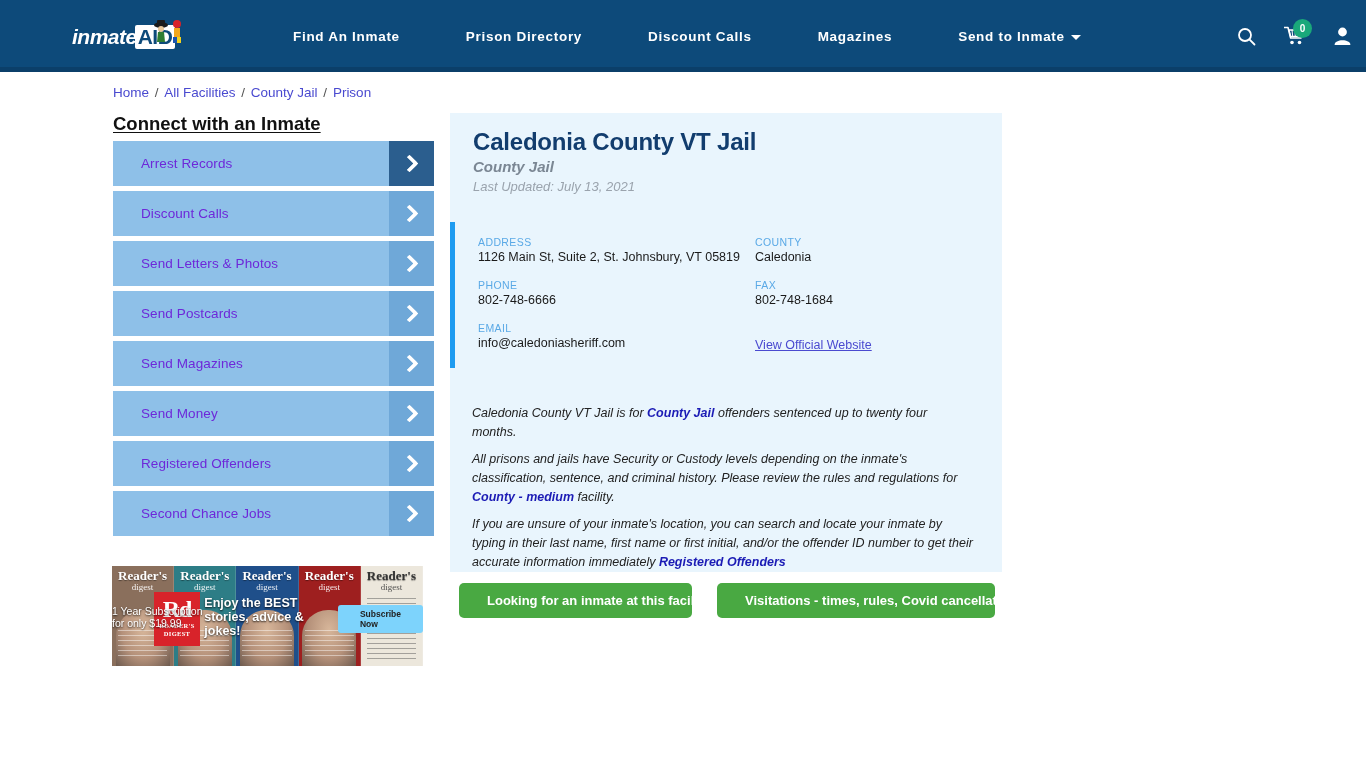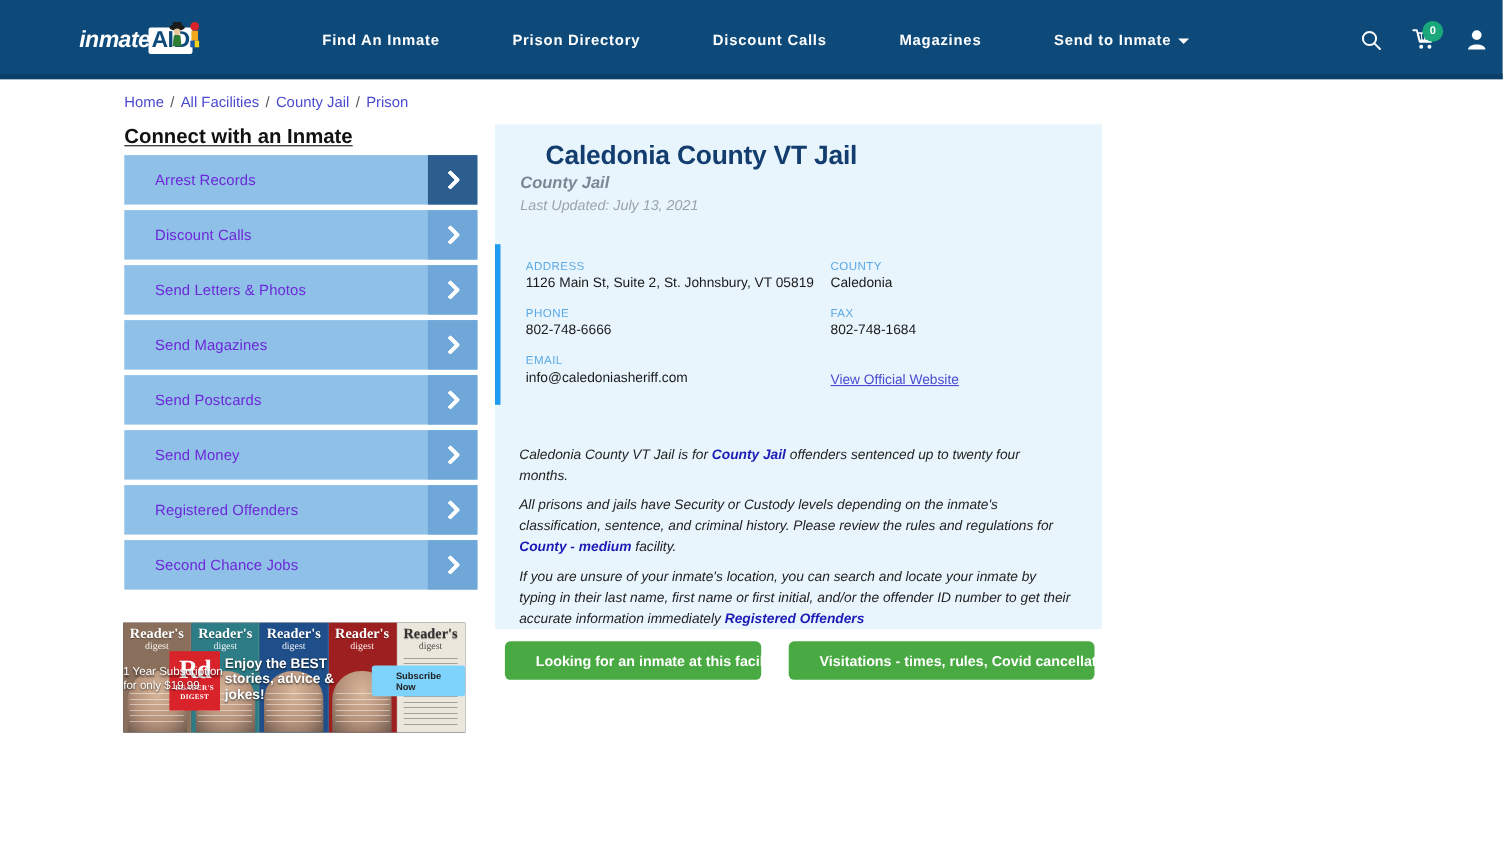--- a/index.html
+++ b/index.html
@@ -271,21 +271,20 @@
     width: 552px; height: 459px;
     background: #e9f5fd;
   }
   .panel-title {
     position: absolute;
     left: 473px; top: 128px;
     font-size: 24px;
     font-weight: bold;
     color: #123d6e;
     letter-spacing: -0.2px;
-    margin-left: 23px;
   }
   .panel-sub {
     position: absolute;
     left: 473px; top: 158px;
     font-size: 15px;
     font-weight: bold;
     font-style: italic;
     color: #7b8794;
   }
   .panel-updated {
@@ -451,27 +450,27 @@
         <i class="chev"></i>
       </span>
   </div>
   <div class="side-btn">
     <span class="side-btn-label">Send Letters &amp; Photos</span>
     <span class="side-btn-arrow">
         <i class="chev"></i>
       </span>
   </div>
   <div class="side-btn">
+    <span class="side-btn-label">Send Postcards</span>
+    <span class="side-btn-arrow">
+        <i class="chev"></i>
+      </span>
+  </div>
+  <div class="side-btn">
     <span class="side-btn-label">Send Magazines</span>
-    <span class="side-btn-arrow">
-        <i class="chev"></i>
-      </span>
-  </div>
-  <div class="side-btn">
-    <span class="side-btn-label">Send Postcards</span>
     <span class="side-btn-arrow">
         <i class="chev"></i>
       </span>
   </div>
   <div class="side-btn">
     <span class="side-btn-label">Send Money</span>
     <span class="side-btn-arrow">
         <i class="chev"></i>
       </span>
   </div>

